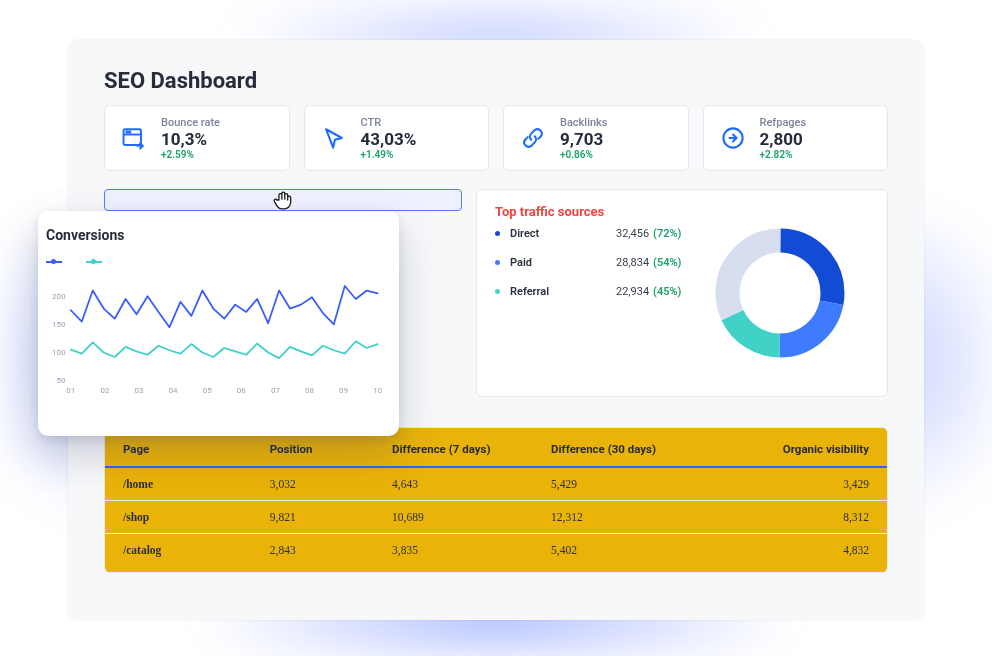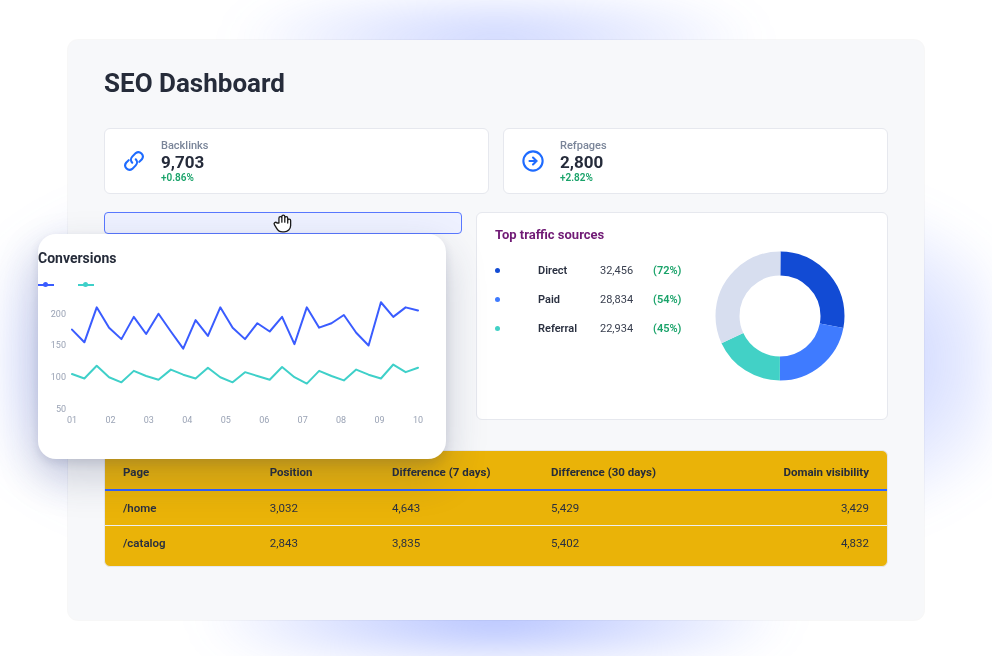--- a/index.html
+++ b/index.html
@@ -25,24 +25,24 @@
     position: absolute;
     left: 68px; top: 40px;
     width: 856px; height: 580px;
     background: #f7f8fa;
     border-radius: 10px;
     box-shadow: 0 0 0 1px rgba(0,0,0,.03);
     z-index: 1;
     padding: 28px 36px 20px 36px;
   }
   .title {
-    font-size: 26px;
+    font-size: 22px;
     font-weight: 700;
     color: #262c3a;
-    margin-bottom: 30px;
+    margin-bottom: 12px;
   }
   .cards {
     display: flex;
     gap: 14px;
     margin-bottom: 18px;
   }
   .card {
     flex: 1;
     background: #fff;
     border: 1px solid #e6e8ee;
@@ -66,25 +66,25 @@
     width: 358px; height: 22px;
     border: 1px solid #5978ff;
     border-radius: 4px;
     background: #eef1ff;
     position: relative;
   }
 
   .conversions-card {
     position: absolute;
     left: -66px; top: 22px;
-    width: 408px; height: 225px;
+    width: 361px; height: 225px;
     background: #fff;
-    border-radius: 18px;
+    border-radius: 10px;
     box-shadow: 0 18px 40px rgba(40,50,90,.22), 0 4px 10px rgba(40,50,90,.12);
-    padding: 16px 16px 8px 0;
+    padding: 16px 16px 8px 8px;
     z-index: 5;
   }
   .conv-title { font-size: 14px; font-weight: 700; color: #262c3a; margin-bottom: 12px;}
   .legend { display:flex; gap:20px; margin-bottom:8px; font-size:10px; color:#7a8599; }
   .legend .swatch { width:16px; height:2px; display:inline-block; vertical-align:middle; margin-right:4px; position:relative; }
   .legend .swatch.dot::after { content:""; position:absolute; width:5px;height:5px;border-radius:50%; background:inherit; top:-1.5px; left:5px; }
   .chart-svg { width:100%; height:130px; display:block; }
   .y-label { font-size:9px; fill:#9aa3b5; }
   .x-label { font-size:9px; fill:#9aa3b5; }
   .grab-cursor {
@@ -96,58 +96,86 @@
     flex: 1;
     background: #fff;
     border: 1px solid #e6e8ee;
     border-radius: 6px;
     padding: 14px 18px;
     min-height: 208px;
     display: flex;
     gap: 10px;
   }
   .traffic-list { flex: 1.05; }
-  .traffic-title { font-size: 13px; font-weight: 700; color: #701a75; margin-bottom: 14px; }
+  .traffic-title { font-size: 13px; font-weight: 700; color: #ef4444; }
   .t-row { display:flex; align-items:center; font-size:11px; padding: 8px 0; }
   .t-dot { width:5px;height:5px;border-radius:50%; margin-right:10px; }
-  .t-name { flex:1; font-weight:600; color:#2a3040;margin-left:28px; }
-  .t-val { color:#3a4050; margin-right:20px; }
+  .t-name { flex:1; font-weight:600; color:#2a3040; }
+  .t-val { color:#3a4050; margin-right:4px; }
   .t-pct { font-weight:600; color:#1aa36a; }
   .donut-wrap { flex:1; display:flex; align-items:center; justify-content:center; }
 
   .table {
     margin-top: 30px;
     background: #eab308;
     border: 1px solid #e6e8ee;
     border-radius: 6px;
     padding: 4px 0 6px 0;
   }
   .thead, .trow { display:flex; padding: 10px 18px; font-size: 11.5px; }
   .thead { font-weight:700; color:#262c3a; border-bottom: 2px solid #2f62ff; }
-  .trow { border-bottom: 1px solid #eceef3; color:#2a3040; }
+  .trow { border-bottom: 1px solid #eceef3; color:#2a3040;font-family:Liberation Serif, serif; }
   .trow:last-child { border-bottom: none; }
   .c1 { flex: 1.2; font-weight:600; }
   .c2 { flex: 1; }
   .c3 { flex: 1.3; }
   .c4 { flex: 1.4; }
   .c5 { flex: 1.2; text-align:right; }
   .thead .c1 { font-weight:700; }
 </style>
 </head>
 <body>
 
 <div class="shadow-blob"></div>
 
 <div class="panel">
 
   <div class="title">SEO Dashboard</div>
 
   <div class="cards">
 
-
+    <div class="card">
+      <div class="card-icon">
+        <svg viewBox="0 0 32 32" fill="none" stroke="#1e6bff" stroke-width="2.2">
+          <rect x="4" y="6" width="20" height="18" rx="2"></rect>
+          <line x1="4" y1="12" x2="24" y2="12"></line>
+          <circle cx="8" cy="9" r="0.9" fill="#1e6bff"></circle>
+          <circle cx="11" cy="9" r="0.9" fill="#1e6bff"></circle>
+          <path d="M20 25 l6 0 M23 22 l3 3 l-3 3" stroke-linecap="round"></path>
+        </svg>
+      </div>
+      <div class="card-body">
+        <div class="label">Bounce rate</div>
+        <div class="value">10,3%</div>
+        <div class="delta">+2.59%</div>
+      </div>
+    </div>
+
+    <div class="card">
+      <div class="card-icon">
+        <svg viewBox="0 0 32 32" fill="none" stroke="#1e6bff" stroke-width="2.4" stroke-linejoin="round" stroke-linecap="round">
+          <path d="M7 6 L25 16 L17 18 L15 27 Z"></path>
+        </svg>
+      </div>
+      <div class="card-body">
+        <div class="label">CTR</div>
+        <div class="value">43,03%</div>
+        <div class="delta">+1.49%</div>
+      </div>
+    </div>
 
     <div class="card">
       <div class="card-icon">
         <svg viewBox="0 0 32 32" fill="none" stroke="#1e6bff" stroke-width="2.4" stroke-linecap="round">
           <path d="M14 18 a5 5 0 0 1 0-7 l4-4 a5 5 0 0 1 7 7 l-3 3"></path>
           <path d="M18 14 a5 5 0 0 1 0 7 l-4 4 a5 5 0 0 1 -7-7 l3-3"></path>
         </svg>
       </div>
       <div class="card-body">
         <div class="label">Backlinks</div>
@@ -251,31 +279,38 @@
     </div>
 
   </div>
 
   <div class="table">
     <div class="thead">
       <div class="c1">Page</div>
       <div class="c2">Position</div>
       <div class="c3">Difference (7 days)</div>
       <div class="c4">Difference (30 days)</div>
-      <div class="c5">Domain visibility</div>
+      <div class="c5">Organic visibility</div>
     </div>
     <div id="table-body">
         <div class="trow">
           <div class="c1">/home</div>
     <div class="c2">3,032</div>
     <div class="c3">4,643</div>
     <div class="c4">5,429</div>
     <div class="c5">3,429</div>
         </div>
         <div class="trow">
+          <div class="c1">/shop</div>
+    <div class="c2">9,821</div>
+    <div class="c3">10,689</div>
+    <div class="c4">12,312</div>
+    <div class="c5">8,312</div>
+        </div>
+        <div class="trow">
           <div class="c1">/catalog</div>
     <div class="c2">2,843</div>
     <div class="c3">3,835</div>
     <div class="c4">5,402</div>
     <div class="c5">4,832</div>
         </div>
       </div>
   </div>
 
 </div>

